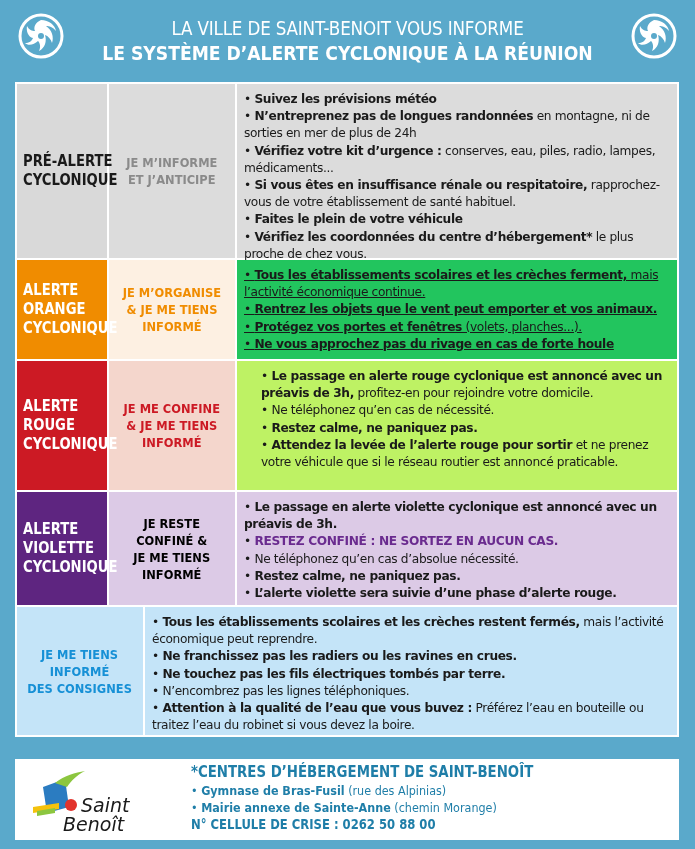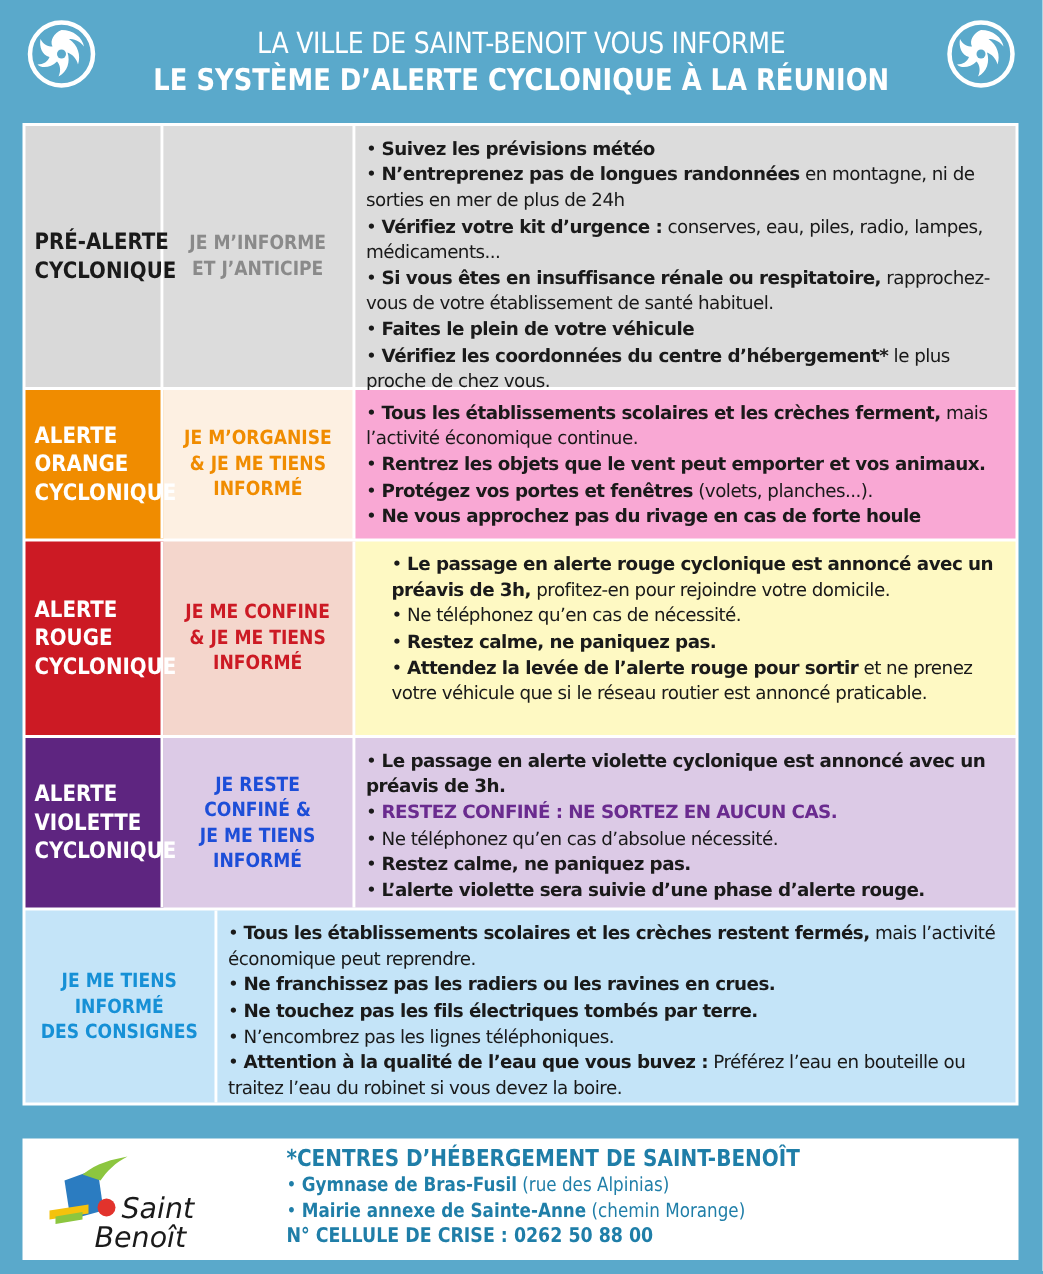--- a/index.html
+++ b/index.html
@@ -110,48 +110,48 @@
     </div>
     <div class="row" style="height: 101px;">
       <div class="cell-phase" style="background: rgb(240, 140, 0); color: rgb(255, 255, 255);">
         <span>ALERTE<br>ORANGE<br>CYCLONIQUE</span>
       </div>
       <div class="cell-action" style="background: rgb(253, 240, 226); color: rgb(240, 140, 0);">
         <span>JE M’ORGANISE
 &amp; JE ME TIENS
 INFORMÉ</span>
       </div>
-      <div class="cell-list" style="background: #f9a8d4;">
+      <div class="cell-list" style="background: #22c55e; text-decoration: underline;">
         <span class="item">• <b>Tous les établissements scolaires et les crèches ferment,</b><span> mais l’activité économique continue.</span></span>
         <span class="item">• <b>Rentrez les objets que le vent peut emporter et vos animaux.</b></span>
         <span class="item">• <b>Protégez vos portes et fenêtres</b><span> (volets, planches...).</span></span>
         <span class="item">• <b>Ne vous approchez pas du rivage en cas de forte houle</b></span>
       </div>
     </div>
     <div class="row" style="height: 131px;">
       <div class="cell-phase" style="background: rgb(204, 26, 36); color: rgb(255, 255, 255);">
         <span>ALERTE<br>ROUGE<br>CYCLONIQUE</span>
       </div>
       <div class="cell-action" style="background: rgb(244, 214, 204); color: rgb(204, 26, 36);">
         <span>JE ME CONFINE
 &amp; JE ME TIENS
 INFORMÉ</span>
       </div>
-      <div class="cell-list" style="background: #fef9c3; padding-left: 24px;">
+      <div class="cell-list" style="background: #bef264; padding-left: 24px;">
         <span class="item">• <b>Le passage en alerte rouge cyclonique est annoncé avec un préavis de 3h,</b><span> profitez-en pour rejoindre votre domicile.</span></span>
         <span class="item">• <span>Ne téléphonez qu’en cas de nécessité.</span></span>
         <span class="item">• <b>Restez calme, ne paniquez pas.</b></span>
         <span class="item">• <b>Attendez la levée de l’alerte rouge pour sortir</b><span> et ne prenez votre véhicule que si le réseau routier est annoncé praticable.</span></span>
       </div>
     </div>
     <div class="row" style="height: 115px;">
       <div class="cell-phase" style="background: rgb(94, 37, 128); color: rgb(255, 255, 255);">
         <span>ALERTE<br>VIOLETTE<br>CYCLONIQUE</span>
       </div>
-      <div class="cell-action" style="background: rgb(220, 202, 230); color: #1d4ed8;">
+      <div class="cell-action" style="background: rgb(220, 202, 230); color: #000000;">
         <span>JE RESTE
 CONFINÉ &amp;
 JE ME TIENS
 INFORMÉ</span>
       </div>
       <div class="cell-list" style="background: rgb(220, 202, 230);">
         <span class="item">• <b>Le passage en alerte violette cyclonique est annoncé avec un préavis de 3h.</b></span>
         <span class="item">• <b style="color: rgb(106, 43, 143);">RESTEZ CONFINÉ : NE SORTEZ EN AUCUN CAS.</b></span>
         <span class="item">• <span>Ne téléphonez qu’en cas d’absolue nécessité.</span></span>
         <span class="item">• <b>Restez calme, ne paniquez pas.</b></span>

